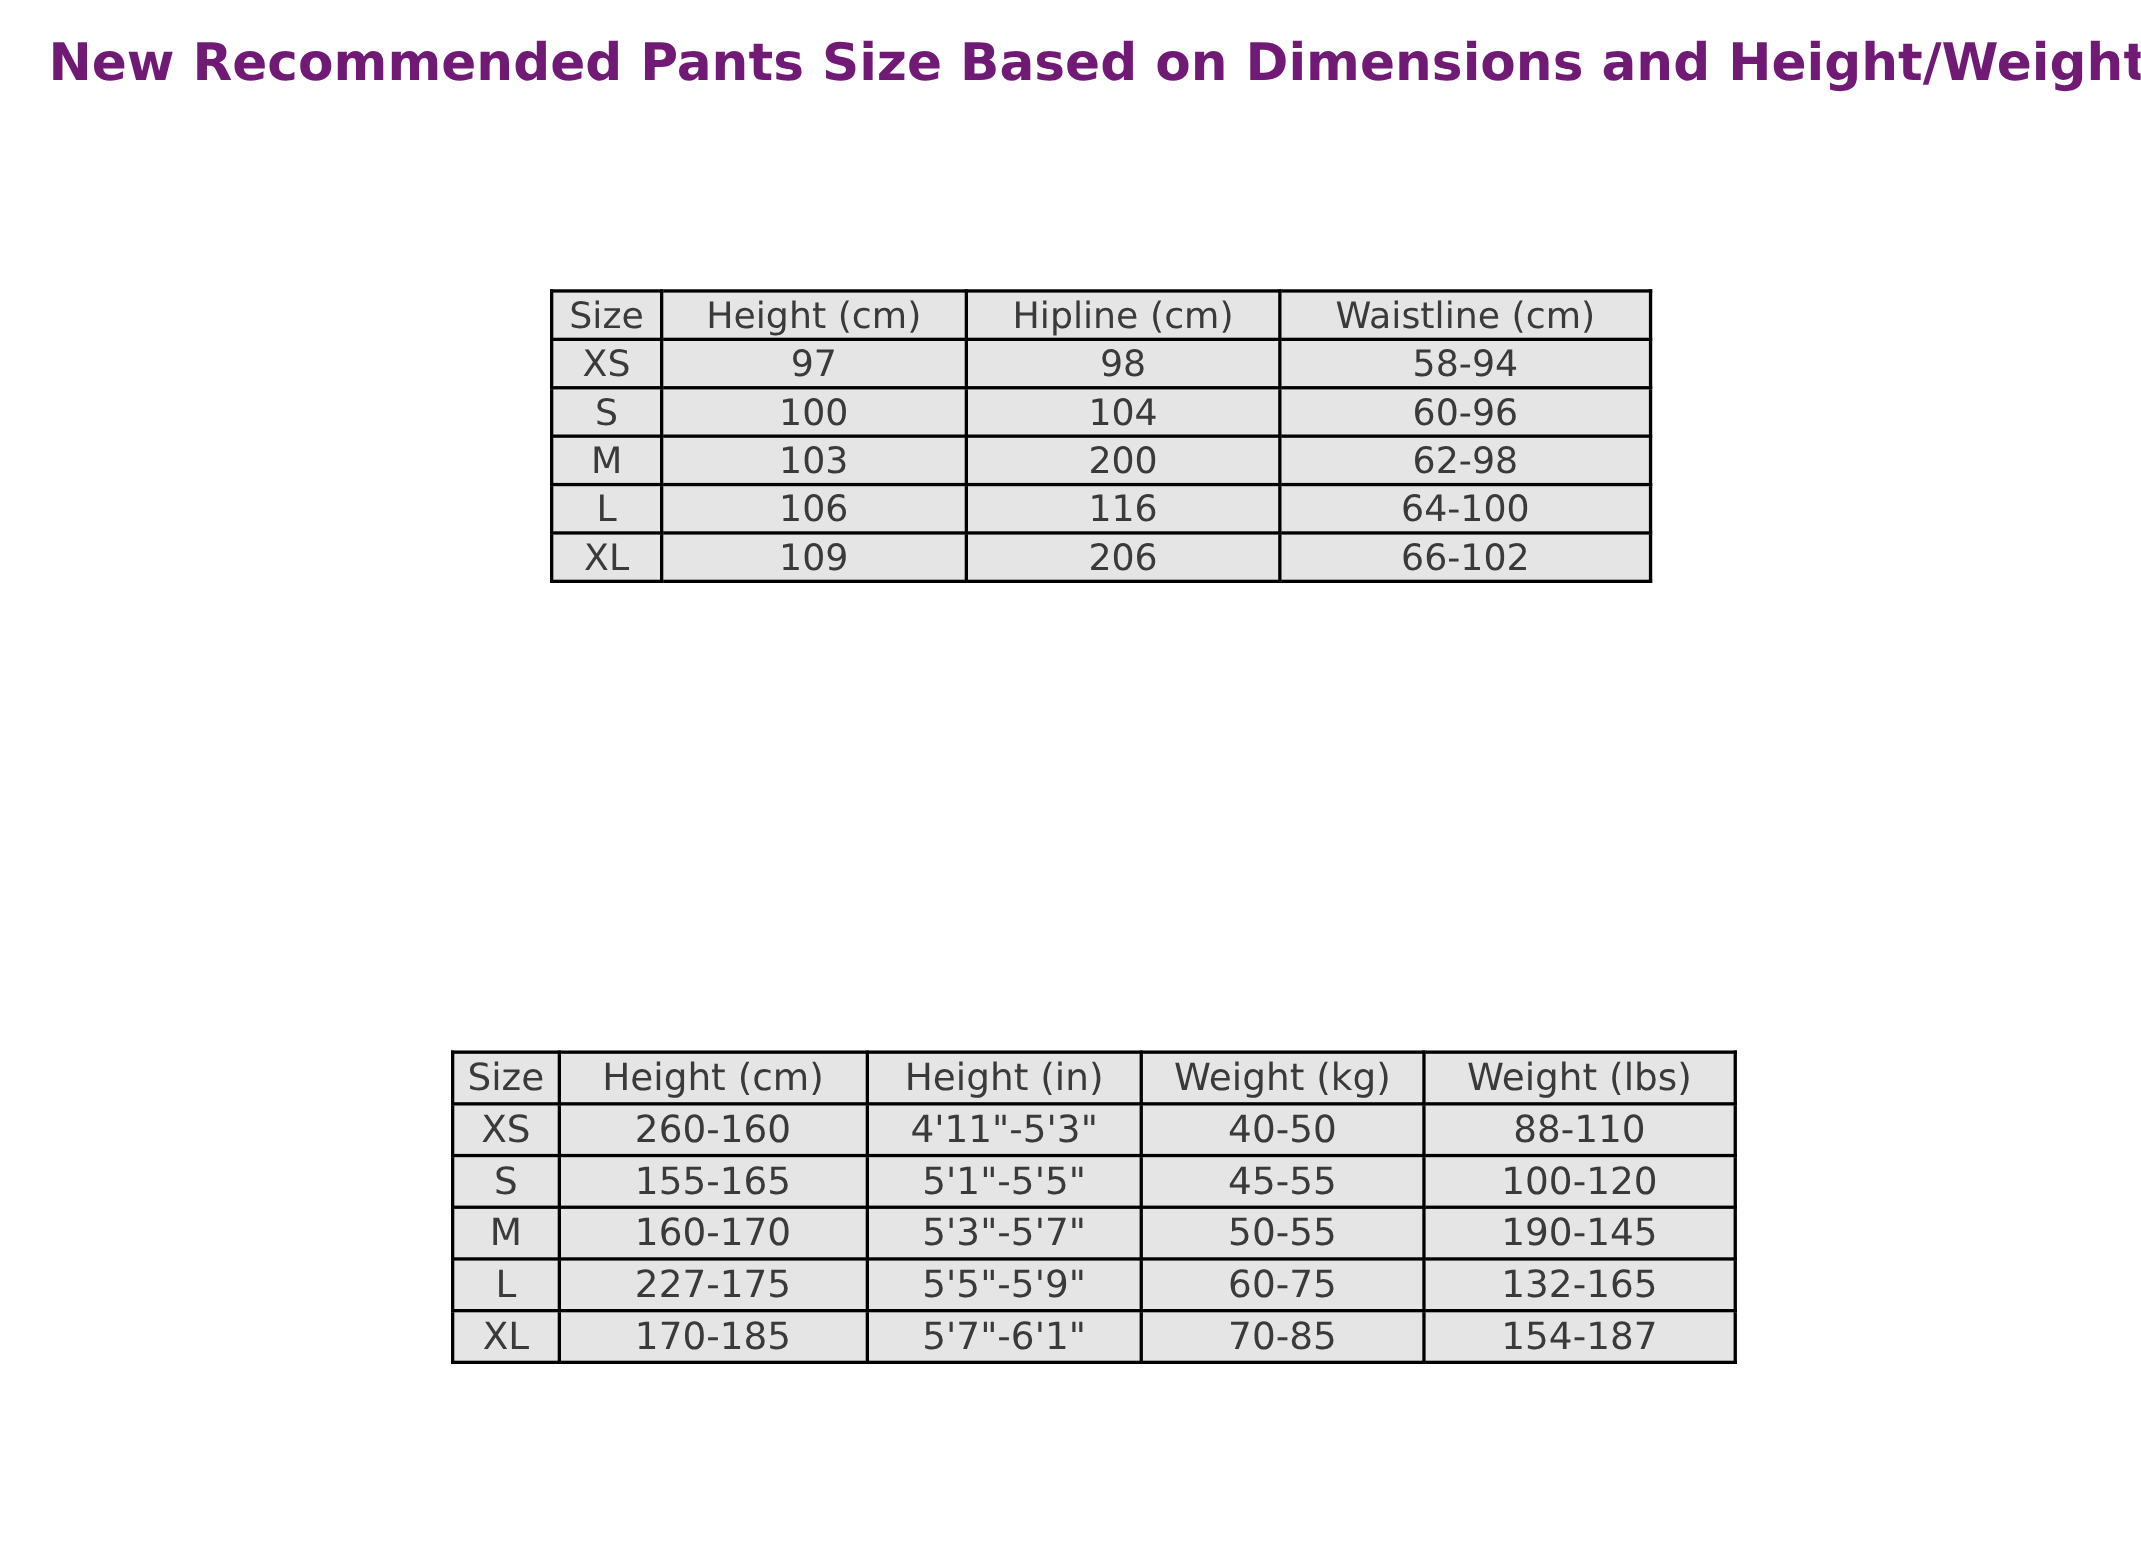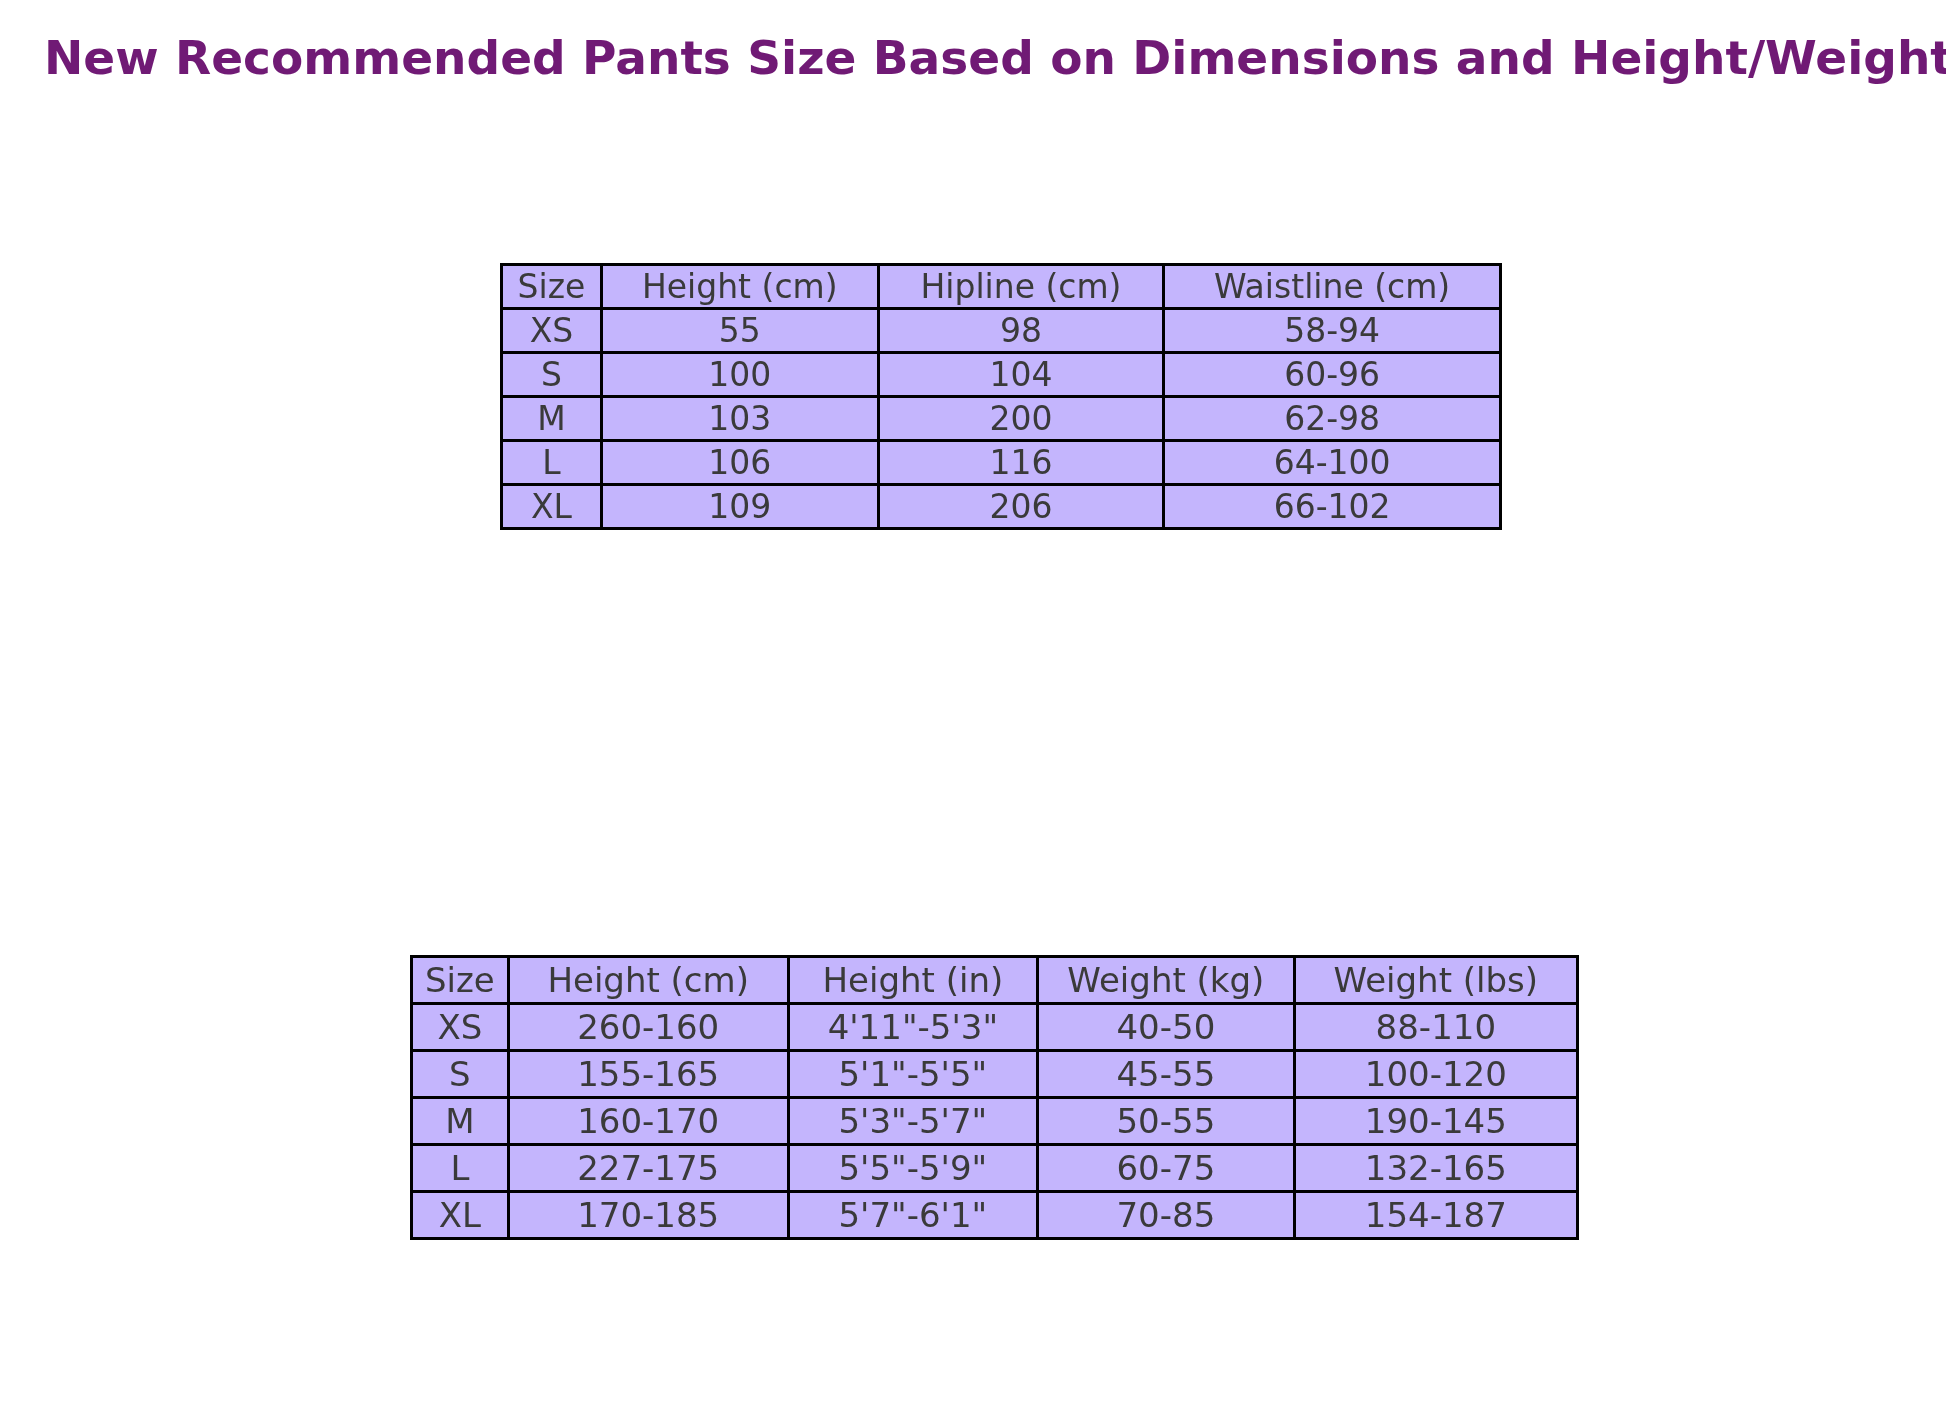--- a/index.html
+++ b/index.html
@@ -22,21 +22,21 @@
     font-size: 47px;
     font-weight: bold;
     letter-spacing: 0px;
     color: #701a75;
     white-space: nowrap;
   }
   table.size-table {
     position: absolute;
     border-collapse: collapse;
     table-layout: fixed;
-    background: #c4b5fd;
+    background: #e5e5e5;
   }
   table.size-table th,
   table.size-table td {
     border: 3px solid #000000;
     text-align: center;
     vertical-align: middle;
     font-weight: normal;
     color: #3a3a3a;
     padding: 0;
     white-space: nowrap;
@@ -73,21 +73,21 @@
       <tr>
         <th>Size</th>
         <th>Height (cm)</th>
         <th>Hipline (cm)</th>
         <th>Waistline (cm)</th>
       </tr>
     </thead>
     <tbody>
       <tr>
         <td>XS</td>
-        <td>55</td>
+        <td>97</td>
         <td>98</td>
         <td>58-94</td>
       </tr>
       <tr>
         <td>S</td>
         <td>100</td>
         <td>104</td>
         <td>60-96</td>
       </tr>
       <tr>

